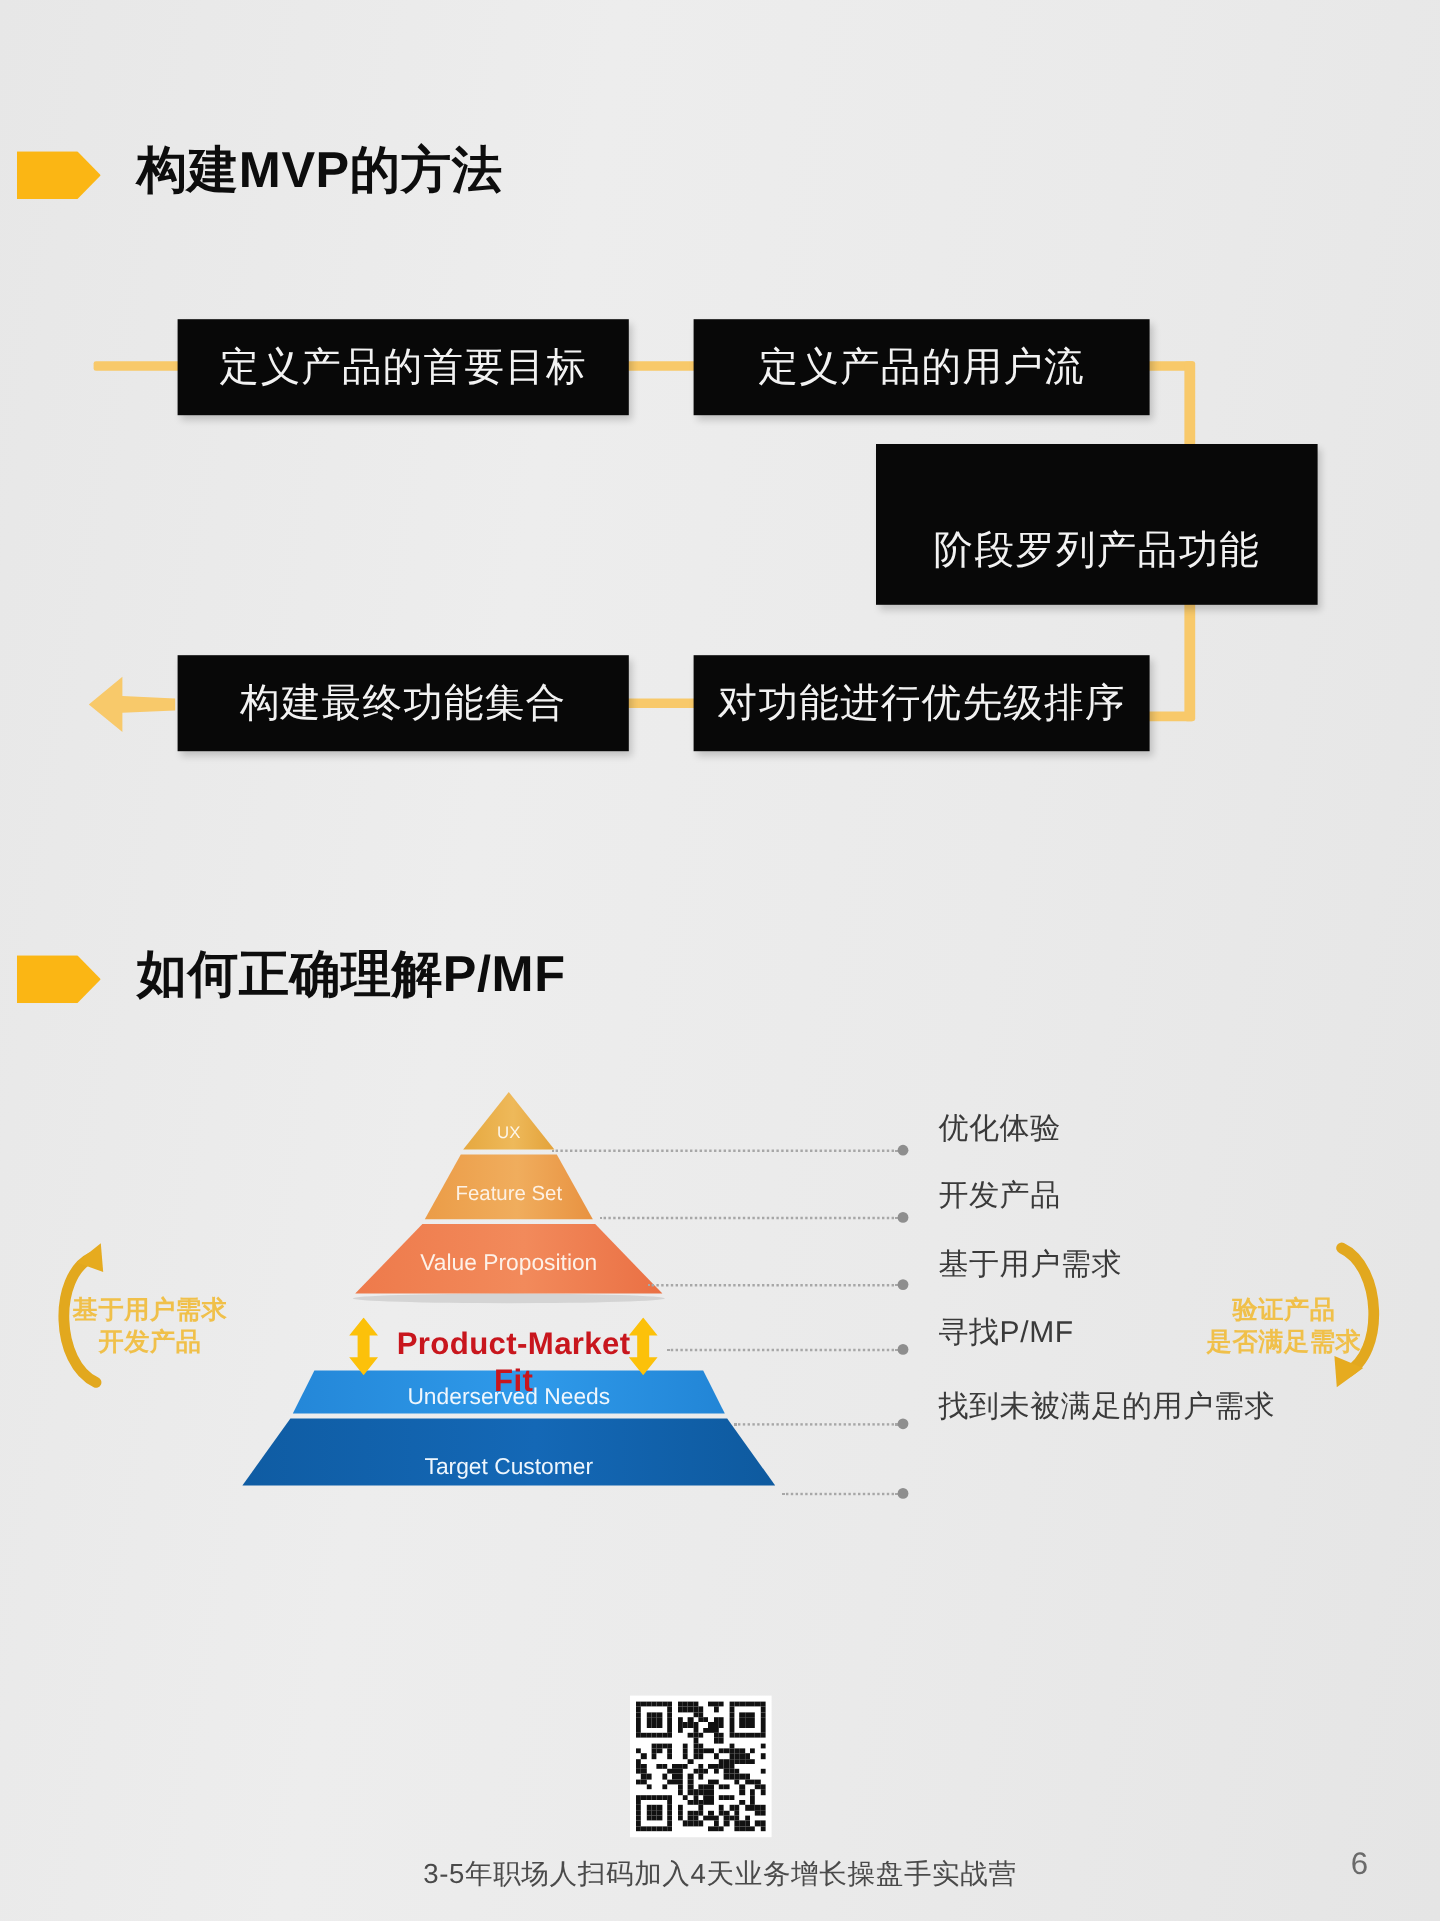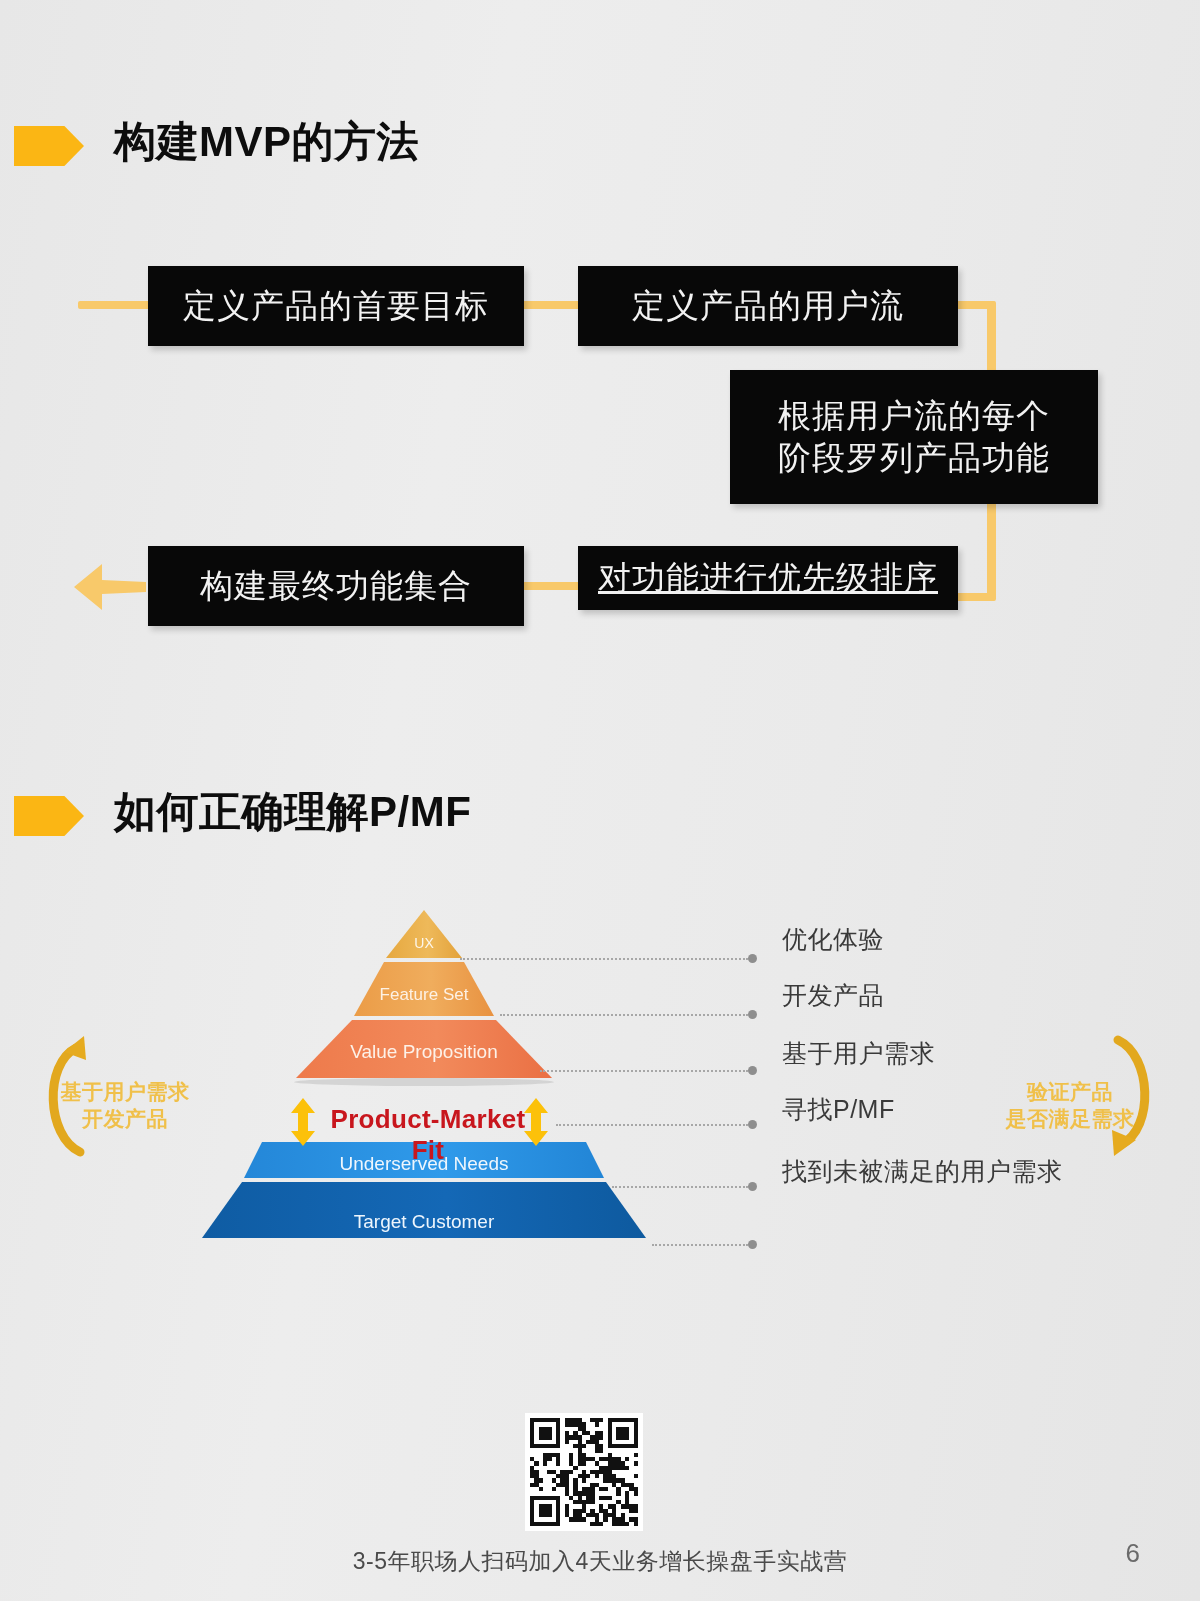--- a/index.html
+++ b/index.html
@@ -103,21 +103,21 @@
     letter-spacing: 1px;
     box-shadow: 3px 4px 6px rgba(0,0,0,0.18);
     z-index: 3;
     padding: 0 14px;
     box-sizing: border-box;
   }
   #fbox1 { left: 148px; top: 266px; width: 376px; height: 80px; }
   #fbox2 { left: 578px; top: 266px; width: 380px; height: 80px; }
   #fbox3 { left: 730px; top: 370px; width: 368px; height: 134px; }
   #fbox4 { left: 148px; top: 546px; width: 376px; height: 80px; }
-  #fbox5 { left: 578px; top: 546px; width: 380px; height: 64px; text-decoration: underline; }
+  #fbox5 { left: 578px; top: 546px; width: 380px; height: 80px; }
 
   .conn { position: absolute; background: #f8c96a; z-index: 1; border-radius: 2px;}
   
   #conn-stub { left: 78px; top: 301px; width: 72px; height: 8px; }
   
   #conn-a { left: 520px; top: 301px; width: 62px; height: 8px; }
   
   #conn-b { left: 955px; top: 301px; width: 40px; height: 8px; }
   #conn-c { left: 987px; top: 301px; width: 9px; height: 300px; }
   
@@ -255,21 +255,21 @@
     </svg>
 
     <div class="fbox" id="fbox1">
       <span>定义产品的首要目标</span>
     </div>
     <div class="fbox" id="fbox2">
       <span>定义产品的用户流</span>
     </div>
     <div class="fbox" id="fbox3">
       <span>
-        <span>根据用户流的每个</span><br>
+        <br>
         <span>阶段罗列产品功能</span>
       </span>
     </div>
     <div class="fbox" id="fbox4">
       <span>构建最终功能集合</span>
     </div>
     <div class="fbox" id="fbox5">
       <span>对功能进行优先级排序</span>
     </div>
   </div>

